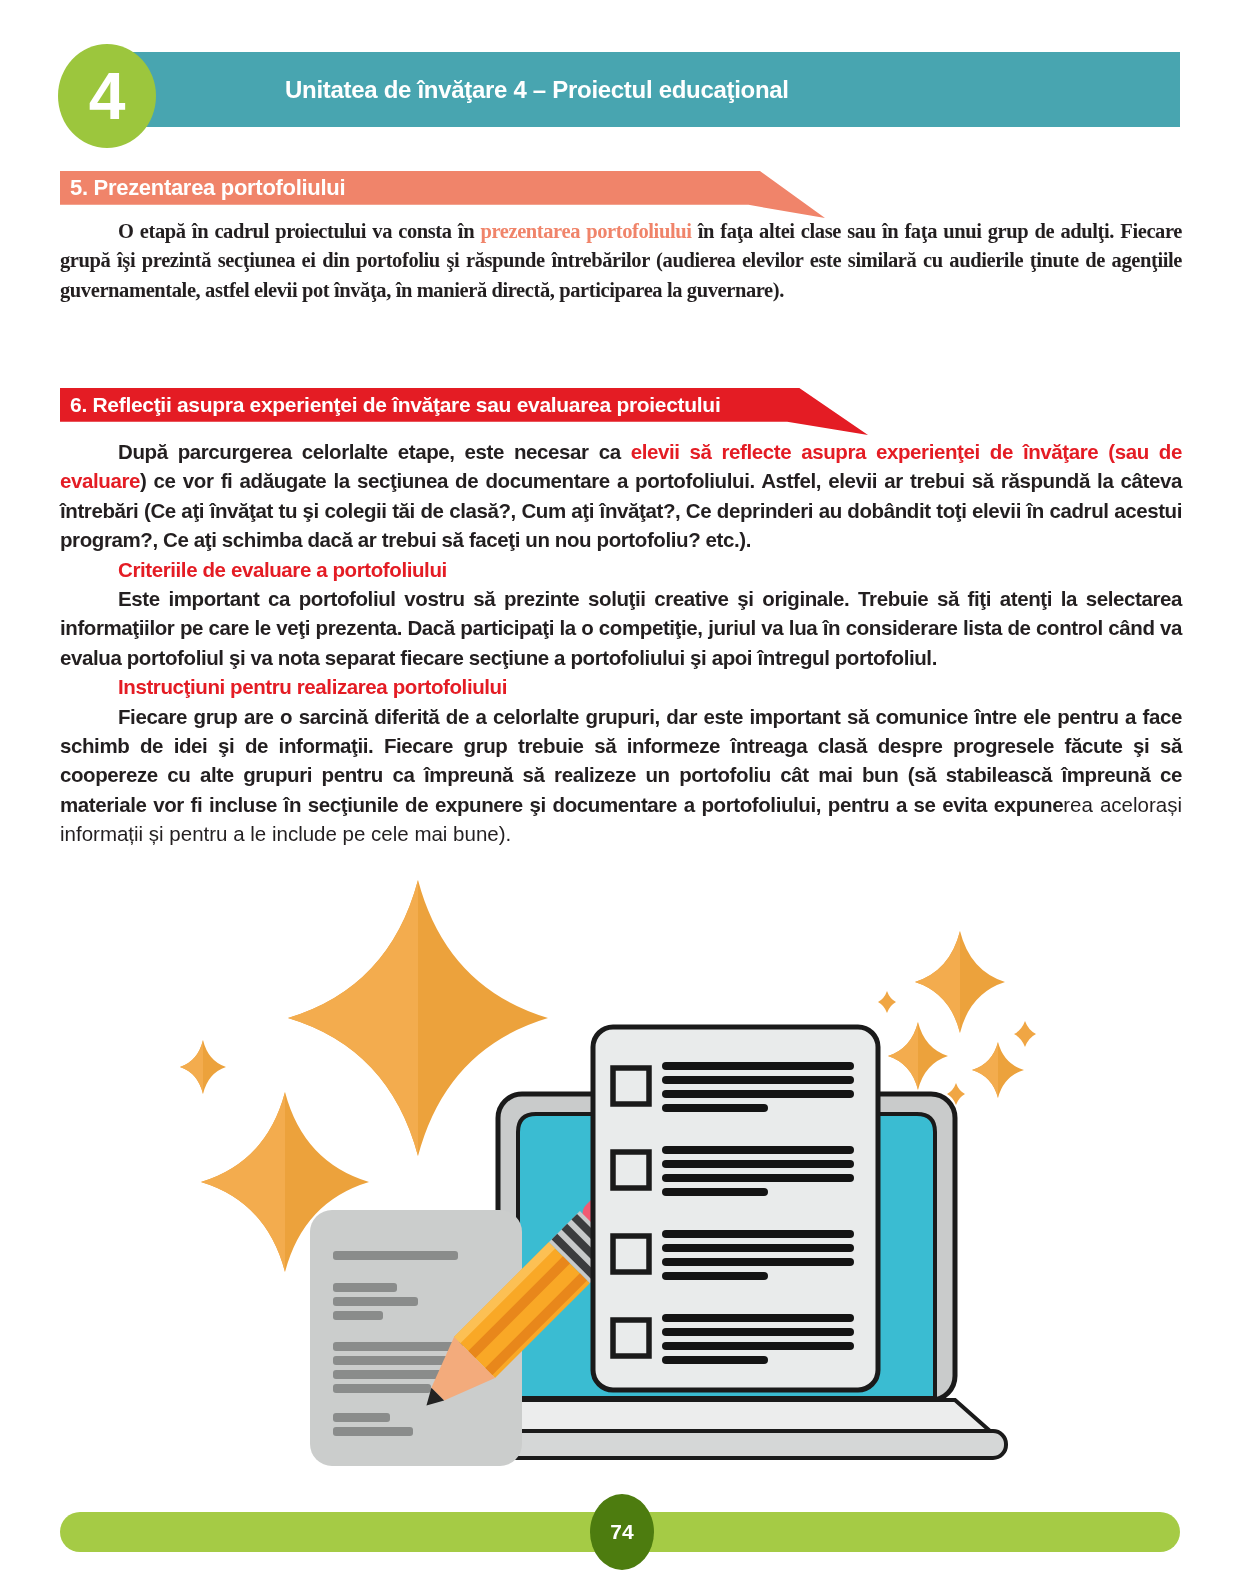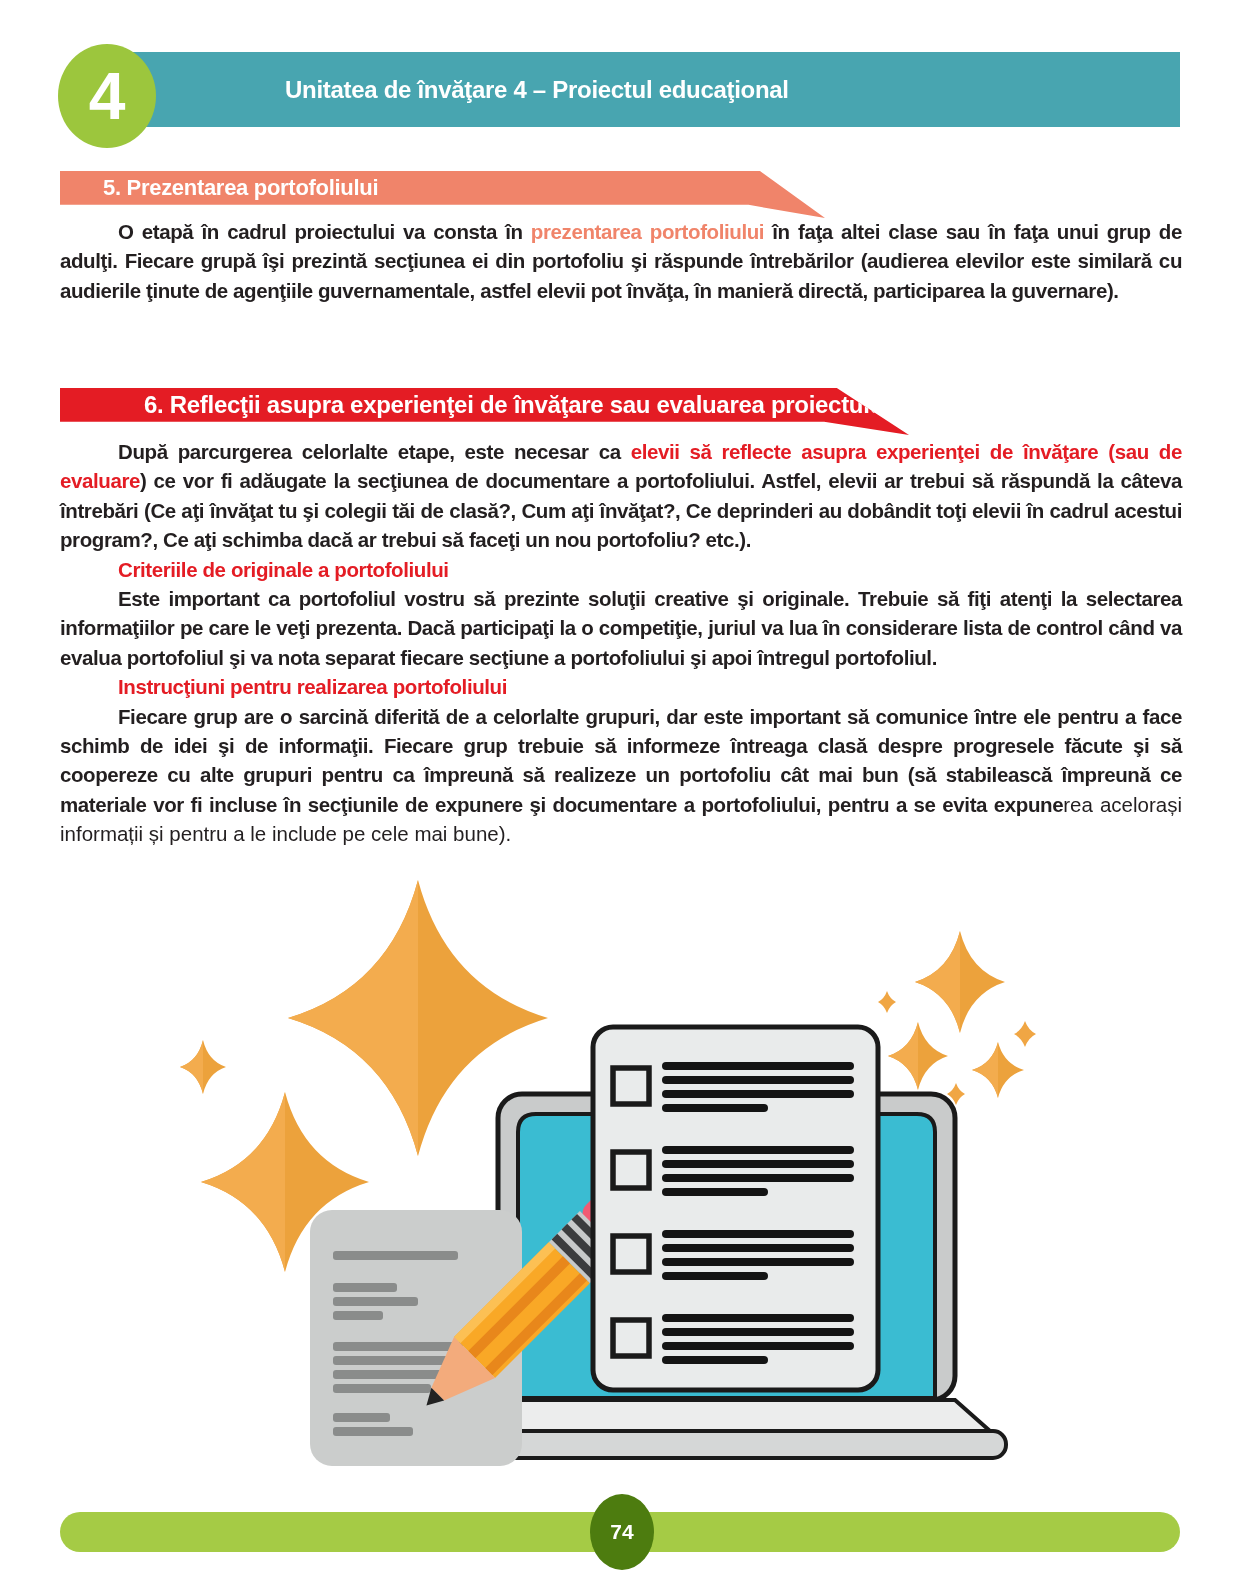--- a/index.html
+++ b/index.html
@@ -12,29 +12,29 @@
   .header-title{color:#fff;font-weight:bold;font-size:24px;padding-left:185px;
                 letter-spacing:-0.3px;white-space:nowrap;}
   .unit-circle{position:absolute;left:58px;top:44px;width:98px;height:104px;border-radius:50%;
                background:#9CC63D;color:#fff;font-weight:bold;font-size:66px;
                display:flex;align-items:center;justify-content:center;}
 
   
   .banner{position:absolute;left:60px;height:47px;color:#fff;font-weight:bold;
           clip-path:polygon(0 0,91.5% 0,100% 100%,90% 72%,0 72%);}
   .banner .bar-label{display:block;height:34px;line-height:33px;padding-left:10px;
-                     white-space:nowrap;letter-spacing:-0.3px;margin-left:33px;}
+                     white-space:nowrap;letter-spacing:-0.3px;}
   .banner-salmon{top:171px;width:765px;background:#F0846A;font-size:22px;}
-  .banner-red{top:388px;width:808px;background:#E41C24;font-size:24px;padding-left:41px;}
+  .banner-red{top:388px;width:808px;background:#E41C24;font-size:21px;}
 
   
   .textcol{position:absolute;left:60px;width:1122px;font-size:20.5px;font-weight:700;
            line-height:29.4px;letter-spacing:-0.4px;text-align:justify;color:#231F20;}
   .textcol p{margin:0;text-indent:58px;}
-  .tc-5{top:217px;}
+  .tc-5{top:217px;font-family:Liberation Serif, serif;}
   .tc-6{top:437px;}
   .hl-salmon{color:#F0846A;}
   .hl-red{color:#E41C24;}
   .red-heading{color:#E41C24;text-indent:58px;}
   .light-end{font-weight:400;letter-spacing:0;}
 
   
   .illus{position:absolute;left:0;top:870px;width:1240px;height:620px;}
 
   
@@ -59,21 +59,21 @@
   </div>
   <div class="textcol tc-5">
     <p><span>O etapă în cadrul proiectului va consta în </span><span class="hl-salmon">prezentarea portofoliului</span><span> în faţa altei clase sau în faţa unui grup de adulţi. Fiecare grupă îşi prezintă secţiunea ei din portofoliu şi răspunde întrebărilor (audierea elevilor este similară cu audierile ţinute de agenţiile guvernamentale, astfel elevii pot învăţa, în manieră directă, participarea la guvernare).</span></p>
   </div>
 
   <div class="banner banner-red">
     <span class="bar-label">6. Reflecţii asupra experienţei de învăţare sau evaluarea proiectului</span>
   </div>
   <div class="textcol tc-6">
     <p><span>După parcurgerea celorlalte etape, este necesar ca </span><span class="hl-red">elevii să reflecte asupra experienţei de învăţare (sau de evaluare</span><span>) ce vor fi adăugate la secţiunea de documentare a portofoliului. Astfel, elevii ar trebui să răspundă la câteva întrebări (Ce aţi învăţat tu şi colegii tăi de clasă?, Cum aţi învăţat?, Ce deprinderi au dobândit toţi elevii în cadrul acestui program?, Ce aţi schimba dacă ar trebui să faceţi un nou portofoliu? etc.).</span></p>
-    <div class="red-heading">Criteriile de originale a portofoliului</div>
+    <div class="red-heading">Criteriile de evaluare a portofoliului</div>
     <p>Este important ca portofoliul vostru să prezinte soluţii creative şi originale. Trebuie să fiţi atenţi la selectarea informaţiilor pe care le veţi prezenta. Dacă participaţi la o competiţie, juriul va lua în considerare lista de control când va evalua portofoliul şi va nota separat fiecare secţiune a portofoliului şi apoi întregul portofoliul.</p>
     <div class="red-heading">Instrucţiuni pentru realizarea portofoliului</div>
     <p><span>Fiecare grup are o sarcină diferită de a celorlalte grupuri, dar este important să comunice între ele pentru a face schimb de idei şi de informaţii. Fiecare grup trebuie să informeze întreaga clasă despre progresele făcute şi să coopereze cu alte grupuri pentru ca împreună să realizeze un portofoliu cât mai bun (să stabilească împreună ce materiale vor fi incluse în secţiunile de expunere şi documentare a portofoliului, pentru a se evita expune</span><span class="light-end">rea acelorași informații și pentru a le include pe cele mai bune).</span></p>
   </div>
 
   <svg class="illus" viewBox="0 870 1240 620">
     <defs>
       <g id="star2t">
         <path d="M0,-1 Q0.22,-0.22 1,0 Q0.22,0.22 0,1 Q-0.22,0.22 -1,0 Q-0.22,-0.22 0,-1 Z" fill="#ECA23C"></path>
         <path d="M0,-1 Q-0.22,-0.22 -1,0 Q-0.22,0.22 0,1 Z" fill="#F3AC4E"></path>

